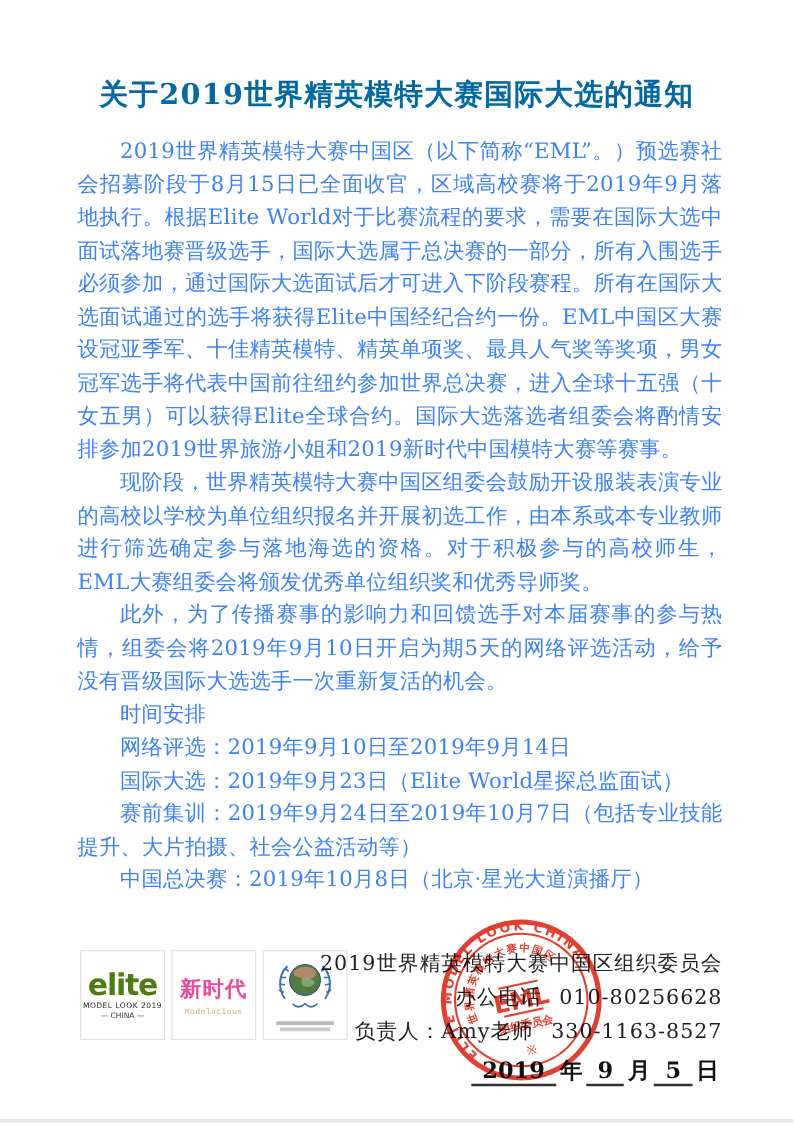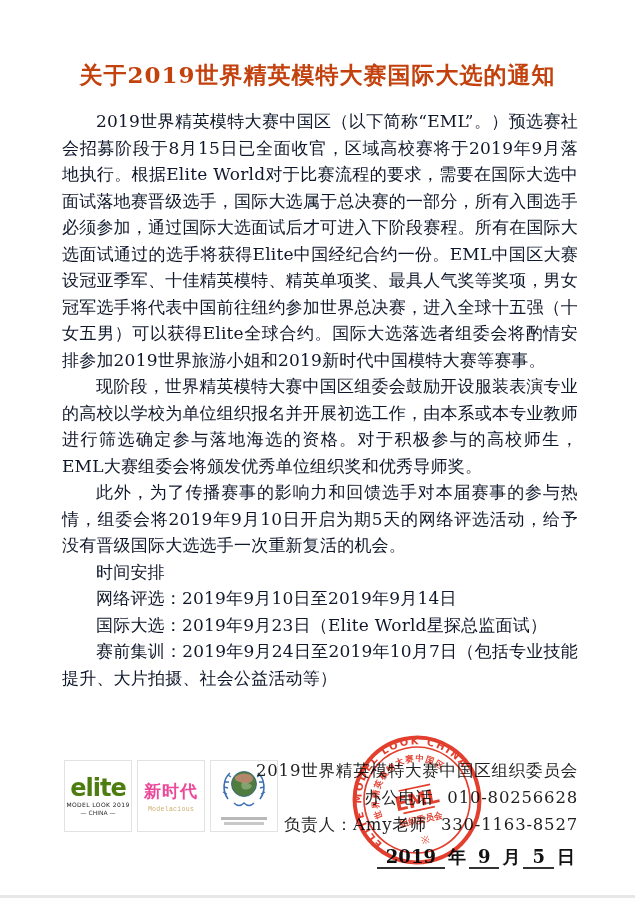--- a/index.html
+++ b/index.html
@@ -7,26 +7,26 @@
     position:relative;
     width:635px;height:900px;
     background:#ffffff;
     font-family:"DejaVu Serif","Liberation Serif",serif;
     color:#1c1c1c;
     overflow:hidden;
   }
   .doc-title{
     position:absolute;top:60px;left:0;width:635px;
     text-align:center;
-    font-size:23px;font-weight:bold;letter-spacing:1px;color:#c2410c;
+    font-size:23px;font-weight:bold;letter-spacing:1px;color:#0369a1;
   }
   .doc-body{
     position:absolute;top:108px;left:62px;width:516px;
     font-size:17px;line-height:26.5px;letter-spacing:0.2px;
-    text-align:justify;color:#0f172a;
+    text-align:justify;color:#3b82f6;
   }
   .para{text-indent:2em;}
   .sched{text-indent:2em;}
   
   .logo-row{
     position:absolute;left:64px;top:760px;
     display:flex;gap:5px;align-items:flex-start;
   }
   .logo-box{
     width:66px;height:70px;background:#fff;border:1px solid #e2e2e2;
@@ -66,20 +66,21 @@
   <div class="doc-title">关于2019世界精英模特大赛国际大选的通知</div>
 
   <div class="doc-body">
     <div class="para">2019世界精英模特大赛中国区（以下简称“EML”。）预选赛社会招募阶段于8月15日已全面收官，区域高校赛将于2019年9月落地执行。根据Elite World对于比赛流程的要求，需要在国际大选中面试落地赛晋级选手，国际大选属于总决赛的一部分，所有入围选手必须参加，通过国际大选面试后才可进入下阶段赛程。所有在国际大选面试通过的选手将获得Elite中国经纪合约一份。EML中国区大赛设冠亚季军、十佳精英模特、精英单项奖、最具人气奖等奖项，男女冠军选手将代表中国前往纽约参加世界总决赛，进入全球十五强（十女五男）可以获得Elite全球合约。国际大选落选者组委会将酌情安排参加2019世界旅游小姐和2019新时代中国模特大赛等赛事。</div>
     <div class="para">现阶段，世界精英模特大赛中国区组委会鼓励开设服装表演专业的高校以学校为单位组织报名并开展初选工作，由本系或本专业教师进行筛选确定参与落地海选的资格。对于积极参与的高校师生，EML大赛组委会将颁发优秀单位组织奖和优秀导师奖。</div>
     <div class="para">此外，为了传播赛事的影响力和回馈选手对本届赛事的参与热情，组委会将2019年9月10日开启为期5天的网络评选活动，给予没有晋级国际大选选手一次重新复活的机会。</div>
     <div class="sched">时间安排</div>
     <div class="sched">网络评选：2019年9月10日至2019年9月14日</div>
     <div class="sched">国际大选：2019年9月23日（Elite World星探总监面试）</div>
     <div class="sched">赛前集训：2019年9月24日至2019年10月7日（包括专业技能提升、大片拍摄、社会公益活动等）</div>
+    <div class="sched">中国总决赛：2019年10月8日（北京·星光大道演播厅）</div>
   </div>
 
   <div class="logo-row">
     <div class="logo-box">
       <div class="elite-brand">elite</div>
       <div class="elite-sub">MODEL LOOK 2019</div>
       <div class="elite-region">— CHINA —</div>
     </div>
     <div class="logo-box">
       <div class="newera-brand">新时代</div>

